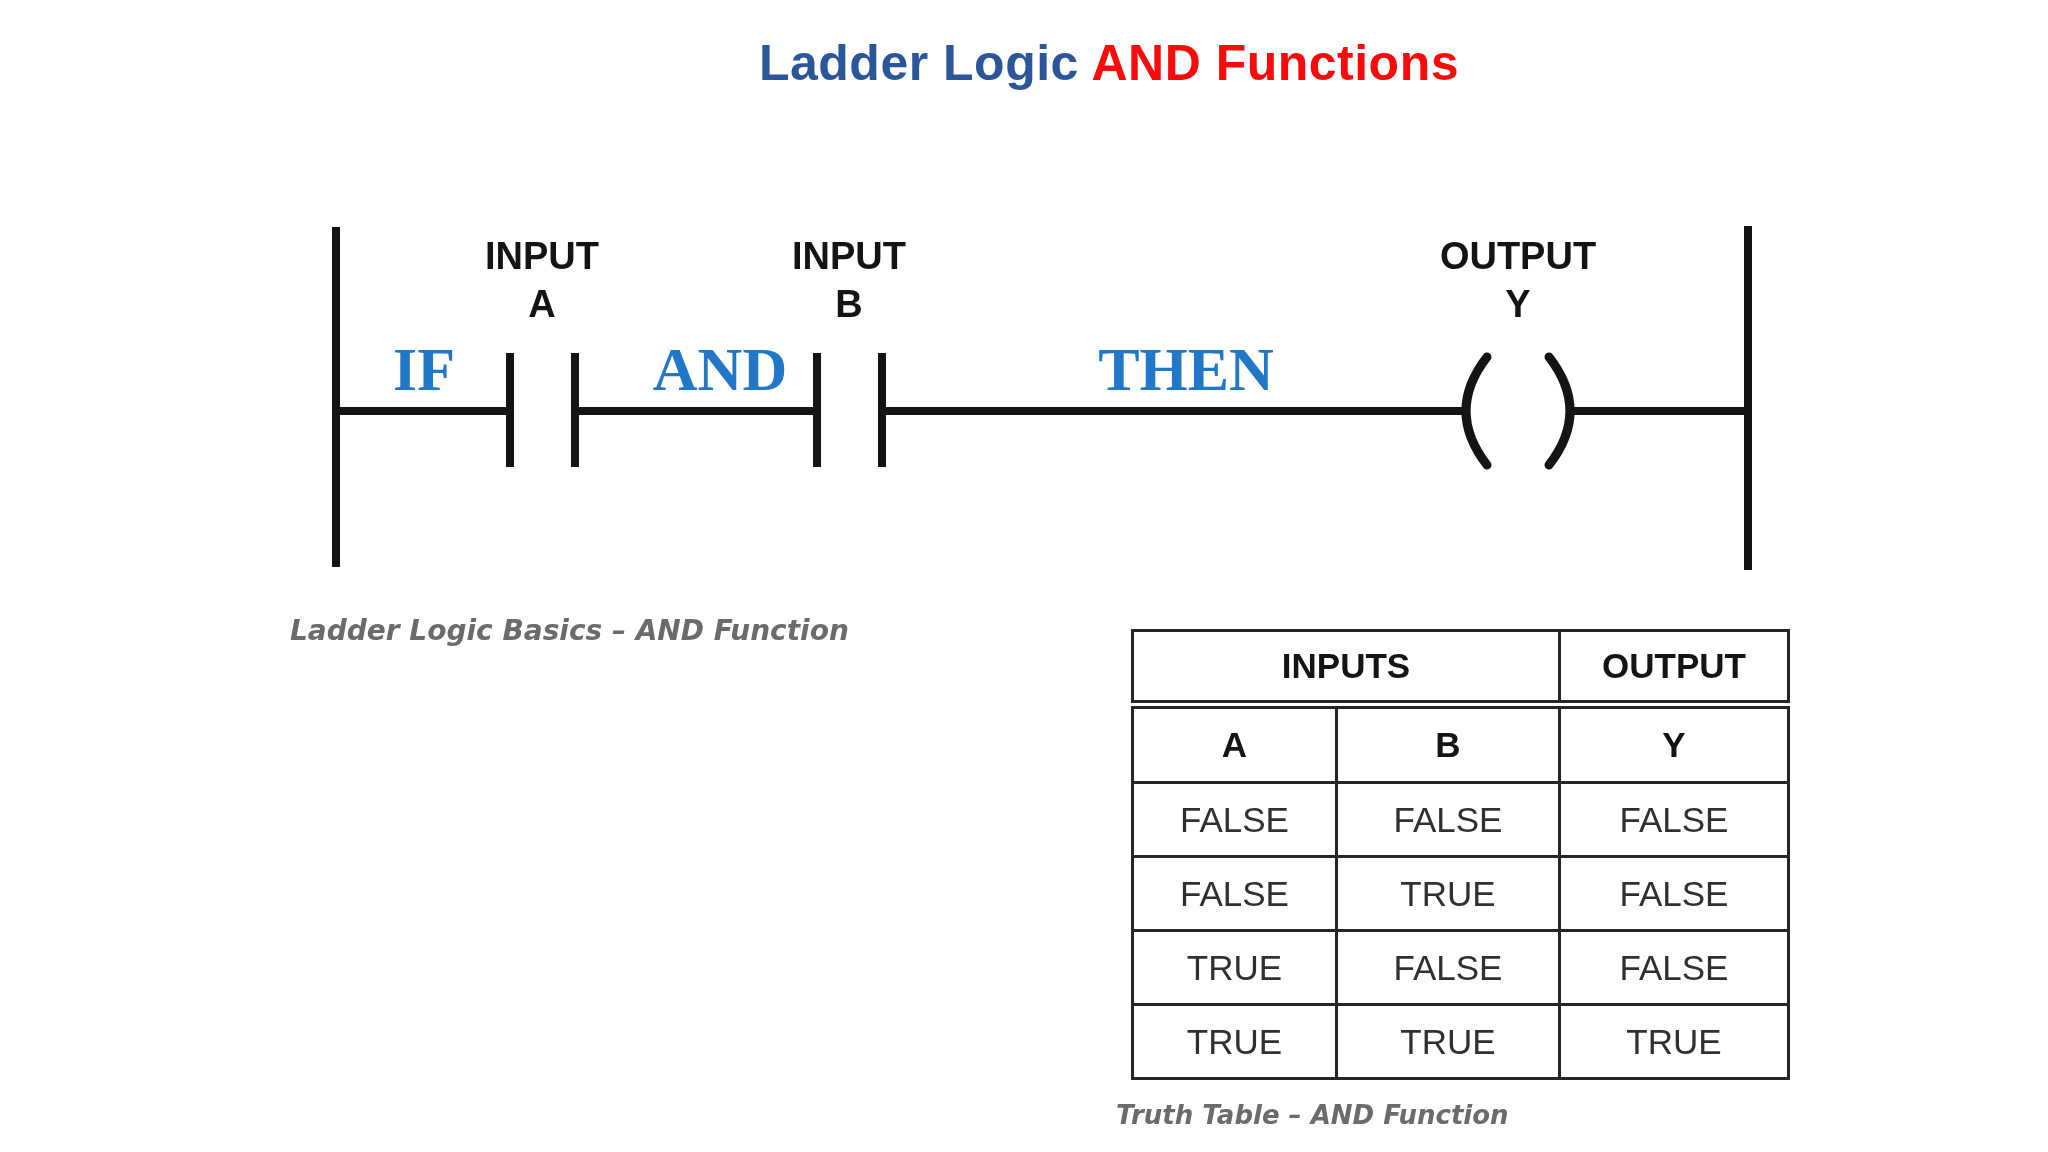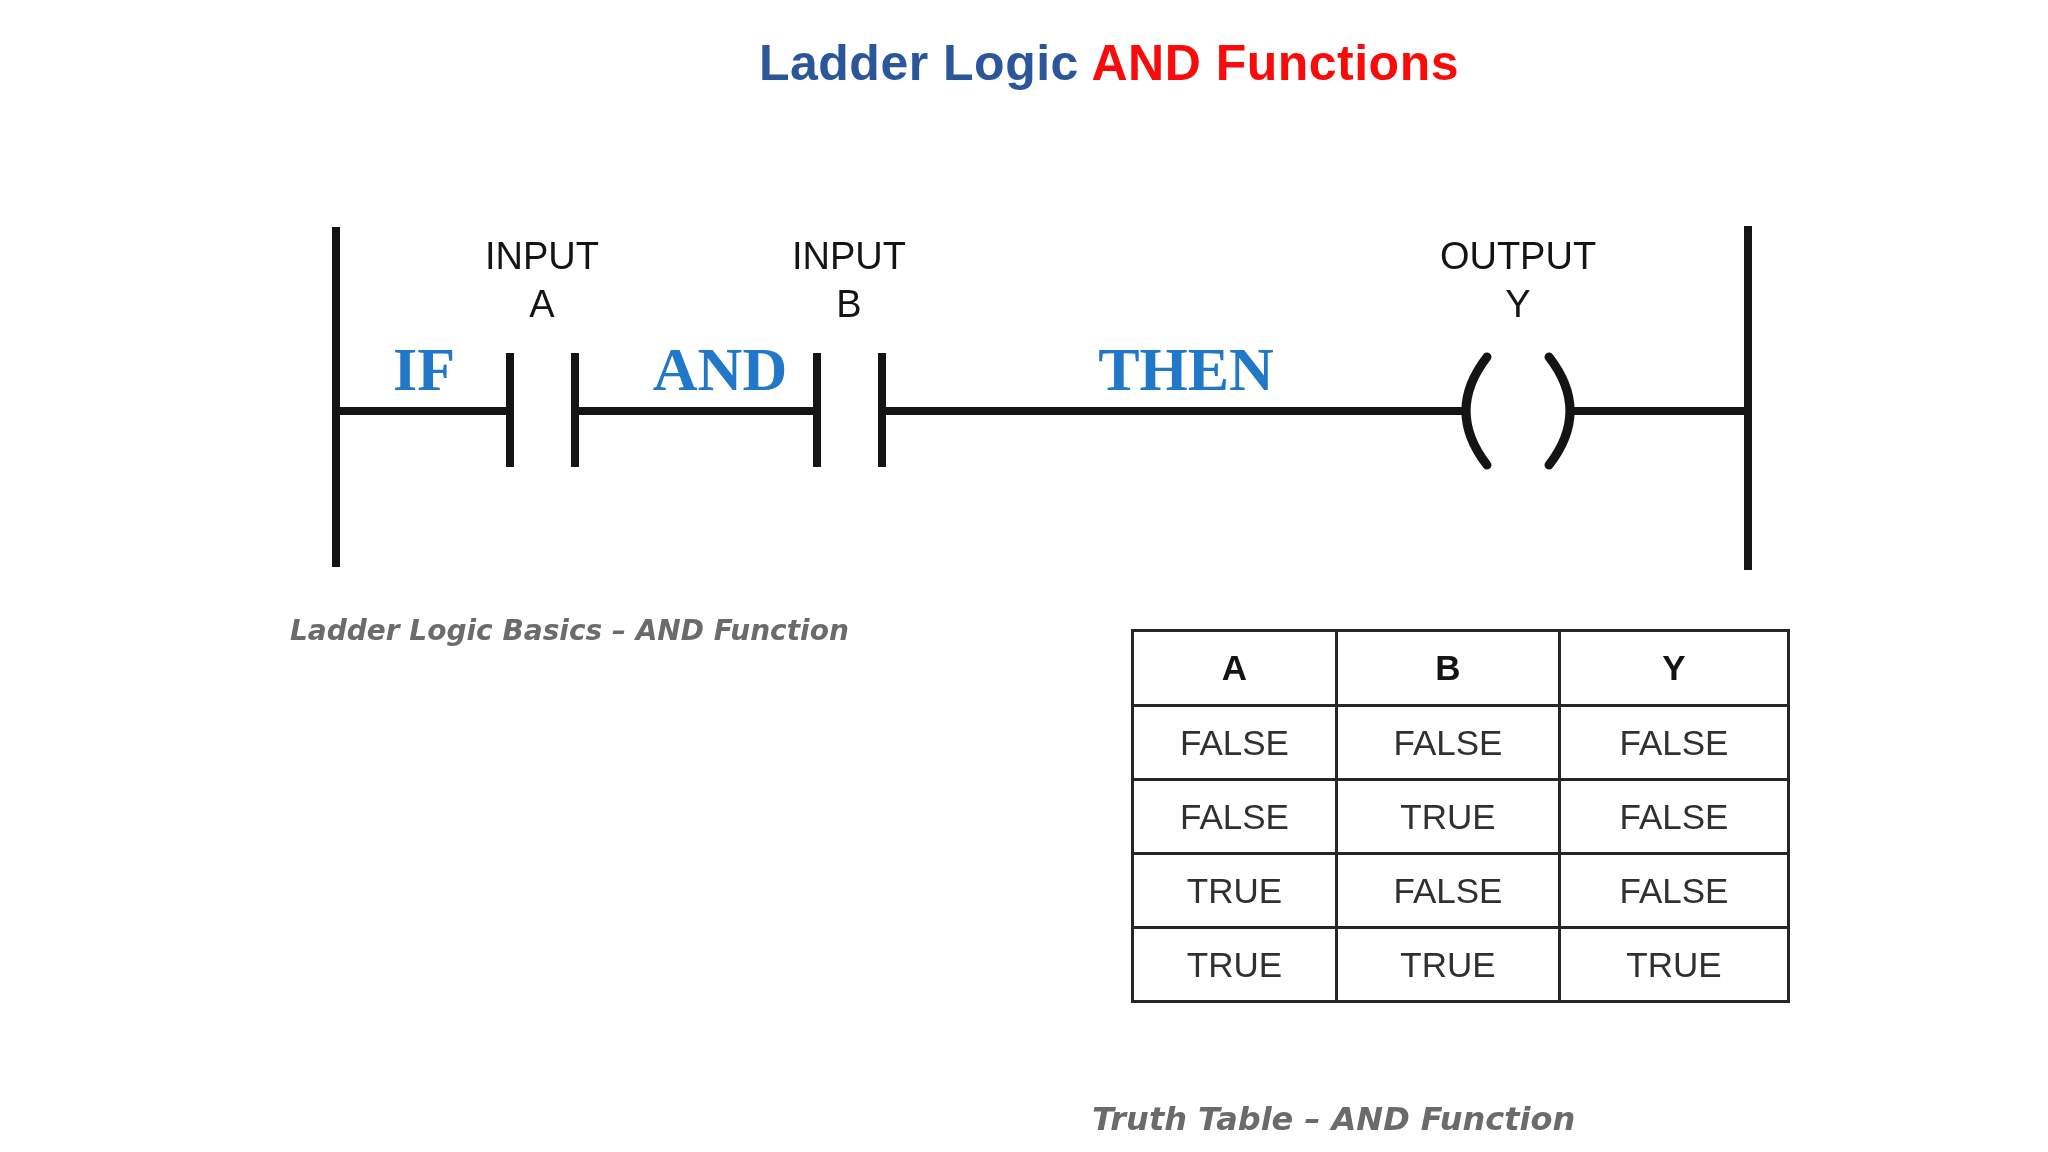--- a/index.html
+++ b/index.html
@@ -21,21 +21,21 @@
   }
   .title .t-blue{color:var(--title_blue,#2B579A);}
   .title .t-red{color:var(--title_red,#F90B0B);}
 
   .ladder-svg{position:absolute;left:0;top:0;}
 
   .io-label{
     position:absolute;top:232px;
     transform:translateX(-50%);
     text-align:center;
-    font-size:38px;font-weight:normal;line-height:48px;
+    font-size:38px;font-weight:bold;line-height:48px;
     color:var(--line_black,#141414);
     white-space:pre;
   }
   .io-a{left:542px;}
   .io-b{left:849px;}
   .io-y{left:1518px;}
 
   .keyword{
     position:absolute;top:338px;
     transform:translateX(-50%);
@@ -49,21 +49,21 @@
   .kw-then{left:1186px;}
 
   .caption{
     position:absolute;
     font-family:"DejaVu Sans", sans-serif;
     font-style:italic;font-weight:bold;
     color:var(--caption_gray,#6B6B6B);
     white-space:pre;
   }
   .caption-ladder{left:290px;top:614px;font-size:28px;}
-  .caption-table{left:1092px;top:1100px;font-size:32px;}
+  .caption-table{left:1116px;top:1100px;font-size:26px;}
 
   table.truth{
     position:absolute;left:1131px;top:629px;
     border-collapse:collapse;
     table-layout:fixed;
     color:#222222;
   }
   table.truth td, table.truth th{
     border:3px solid var(--table_border,#262626);
     text-align:center;vertical-align:middle;
@@ -120,20 +120,24 @@
   <div class="caption caption-ladder">Ladder Logic Basics – AND Function</div>
   <div class="caption caption-table">Truth Table – AND Function</div>
 
   <table class="truth">
     <colgroup>
       <col class="col-a">
         <col class="col-b">
         <col class="col-y">
     </colgroup>
     <tbody>
+      <tr class="group-row">
+        <th colspan="2">INPUTS</th>
+        <th>OUTPUT</th>
+      </tr>
       <tr class="col-row">
         <th>A</th>
         <th>B</th>
         <th>Y</th>
       </tr>
       <tr class="data-row">
         <td>FALSE</td>
         <td>FALSE</td>
         <td>FALSE</td>
       </tr>

